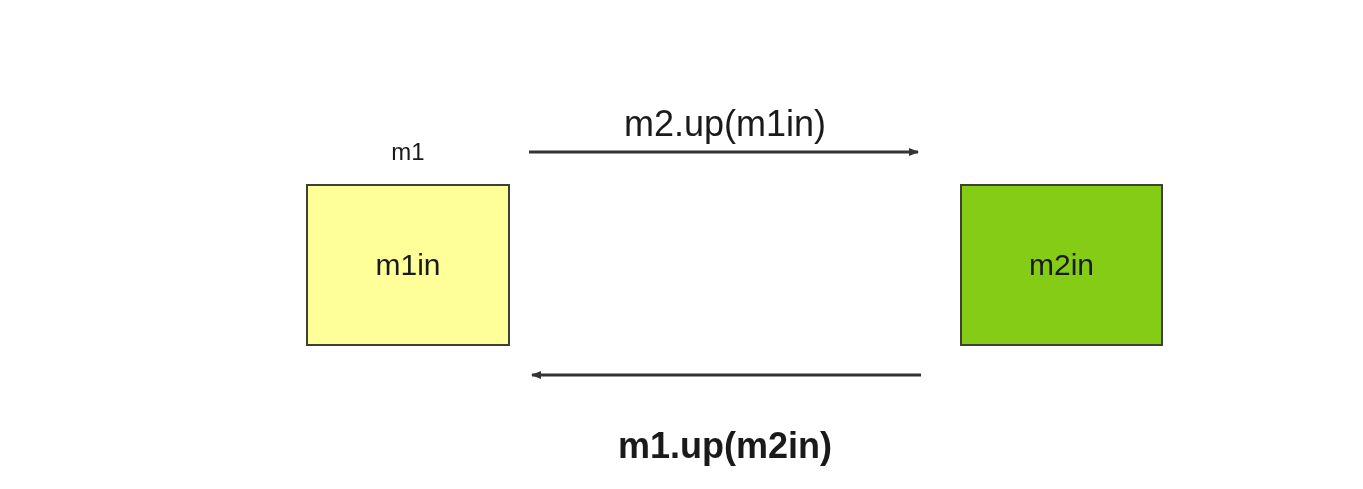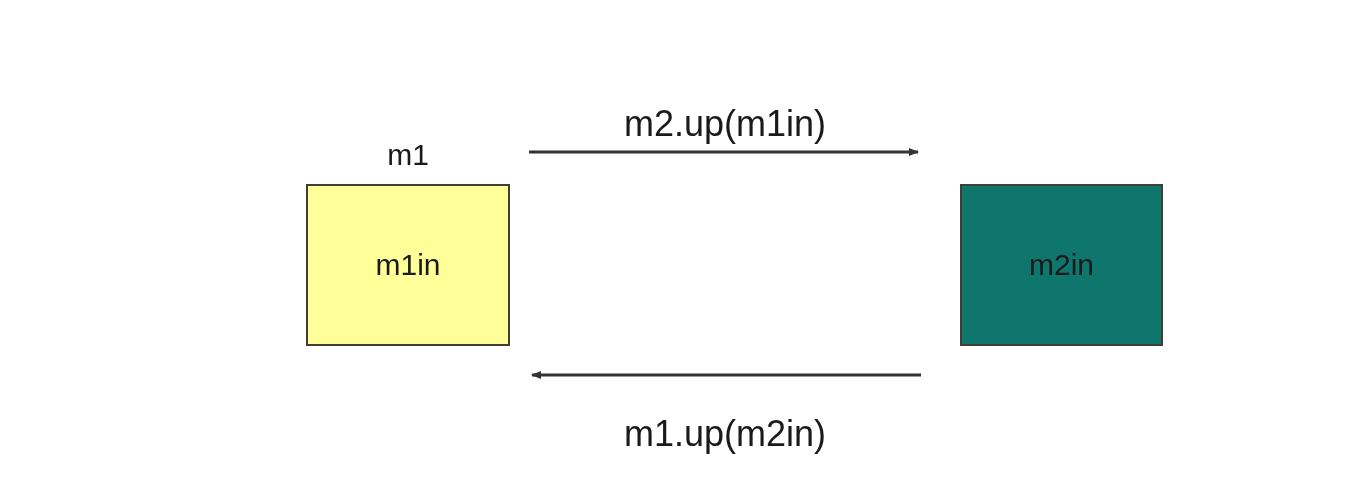--- a/index.html
+++ b/index.html
@@ -12,21 +12,21 @@
   }
   #canvas {
     position: relative;
     width: 1363px;
     height: 489px;
     background: #ffffff;
     overflow: hidden;
   }
   .node-label {
     position: absolute;
-    font-size: 30px;
+    font-size: 24px;
     color: #1a1a1a;
     text-align: center;
     line-height: 1;
     white-space: nowrap;
   }
   .box {
     position: absolute;
     box-sizing: border-box;
     border: 2px solid #3f3f33;
   }
@@ -72,22 +72,23 @@
     white-space: nowrap;
     line-height: 1;
   }
   #label-top-edge {
     left: 528px;
     top: 106px;
     width: 394px;
   }
   #label-bottom-edge {
     left: 528px;
-    top: 416px;
+    top: 428px;
     width: 394px;
+    font-weight: bold;
   }
   #arrows {
     position: absolute;
     left: 0;
     top: 0;
     width: 1363px;
     height: 489px;
   }
 </style>
 </head>
@@ -95,21 +96,21 @@
 
 <div id="canvas">
 
   <div class="node-label" id="label-m1">m1</div>
 
   <div class="box" id="box-m1" style="background:#FFFF99;">
     <div class="box-inner-label">m1in</div>
   </div>
 
 
-  <div class="box" id="box-m2" style="background:#0f766e;">
+  <div class="box" id="box-m2" style="background:#84cc16;">
     <div class="box-inner-label">m2in</div>
   </div>
 
   <div class="edge-label" id="label-top-edge">m2.up(m1in)</div>
 
   <div class="edge-label" id="label-bottom-edge">m1.up(m2in)</div>
 
   <svg id="arrows" viewBox="0 0 1363 489">
     <defs>
       <marker id="arrowhead-right" markerWidth="10" markerHeight="8" refX="9" refY="4" orient="auto" markerUnits="userSpaceOnUse">

